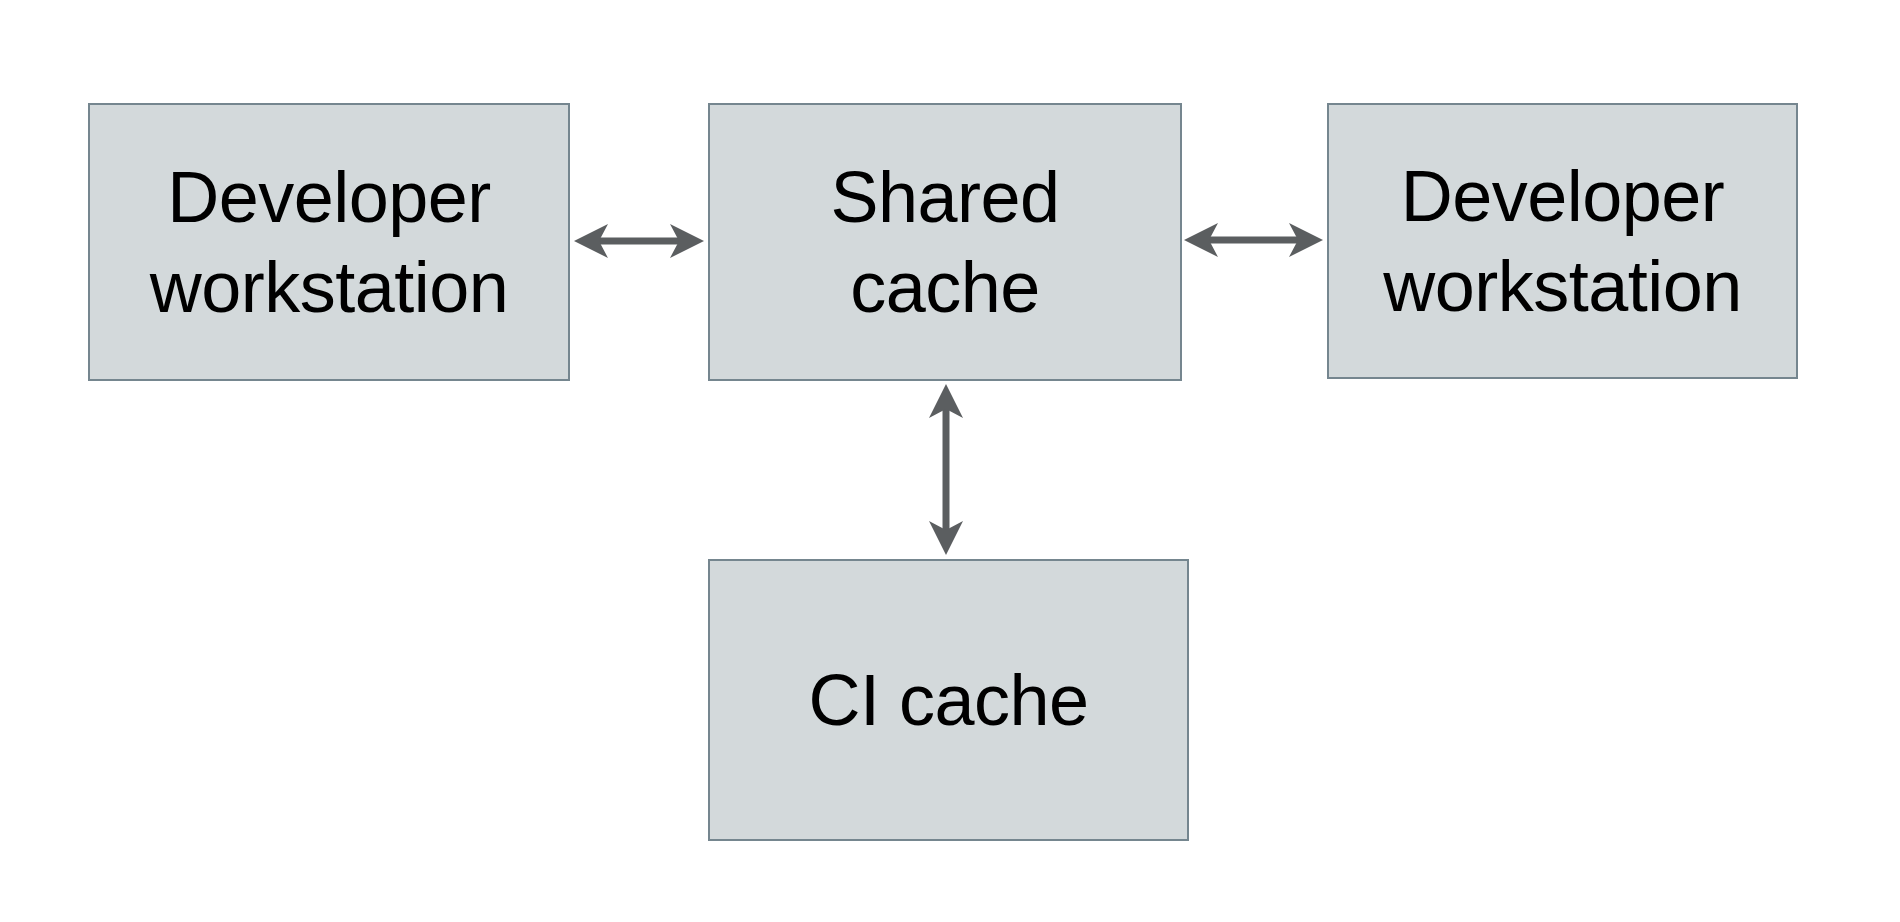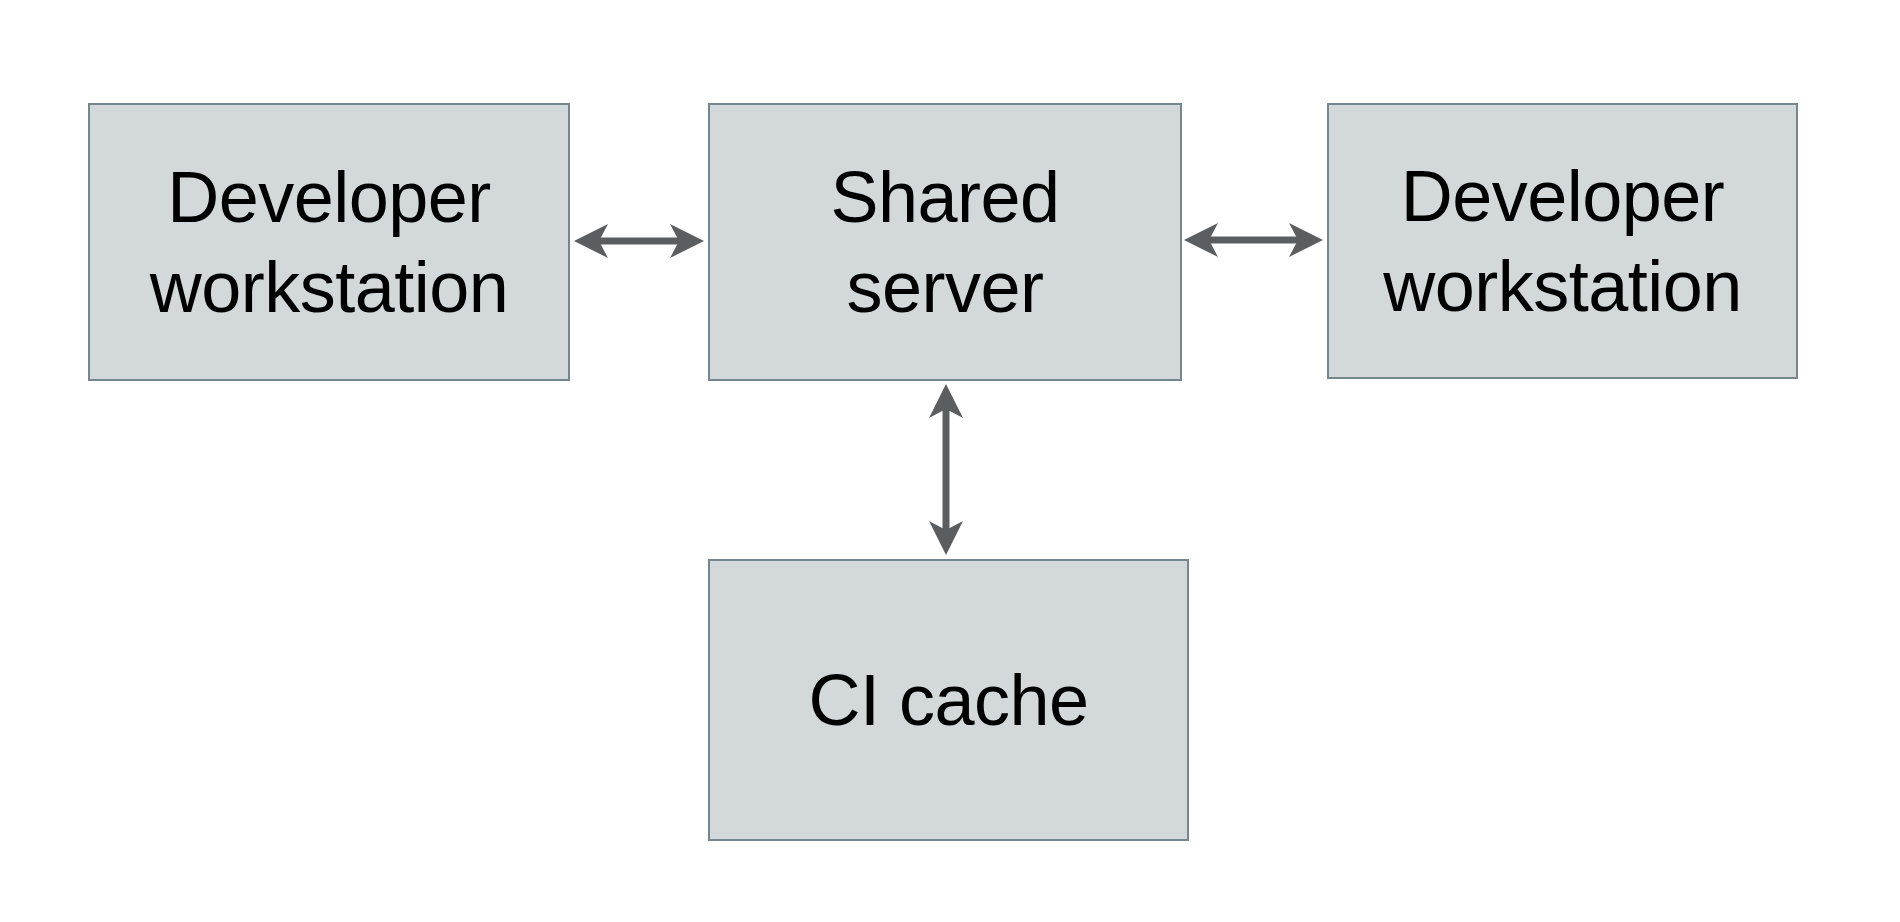--- a/index.html
+++ b/index.html
@@ -63,21 +63,21 @@
 
 <div class="canvas">
 
   <div class="node" id="node-dev-left">
     <div class="node-label">Developer
 workstation</div>
   </div>
 
   <div class="node" id="node-cache">
     <div class="node-label">Shared
-server</div>
+cache</div>
   </div>
 
   <div class="node" id="node-dev-right">
     <div class="node-label">Developer
 workstation</div>
   </div>
 
   <div class="node" id="node-ci">
     <div class="node-label">CI cache</div>
   </div>

